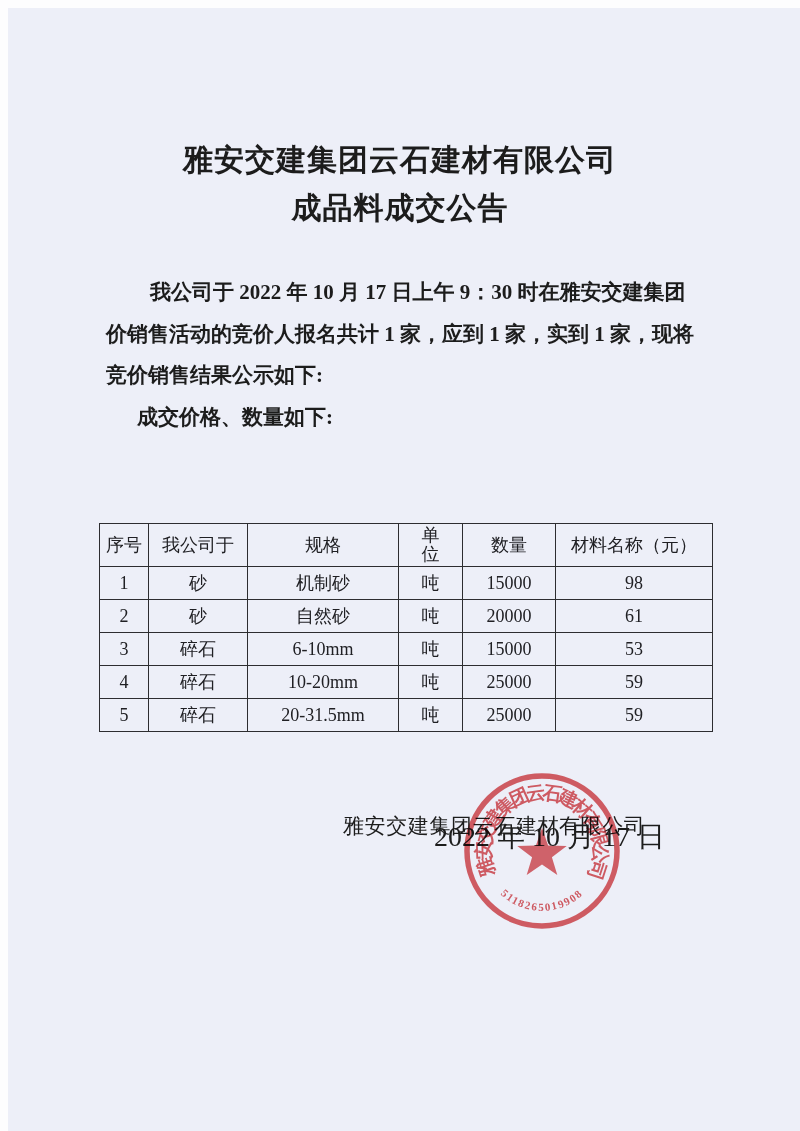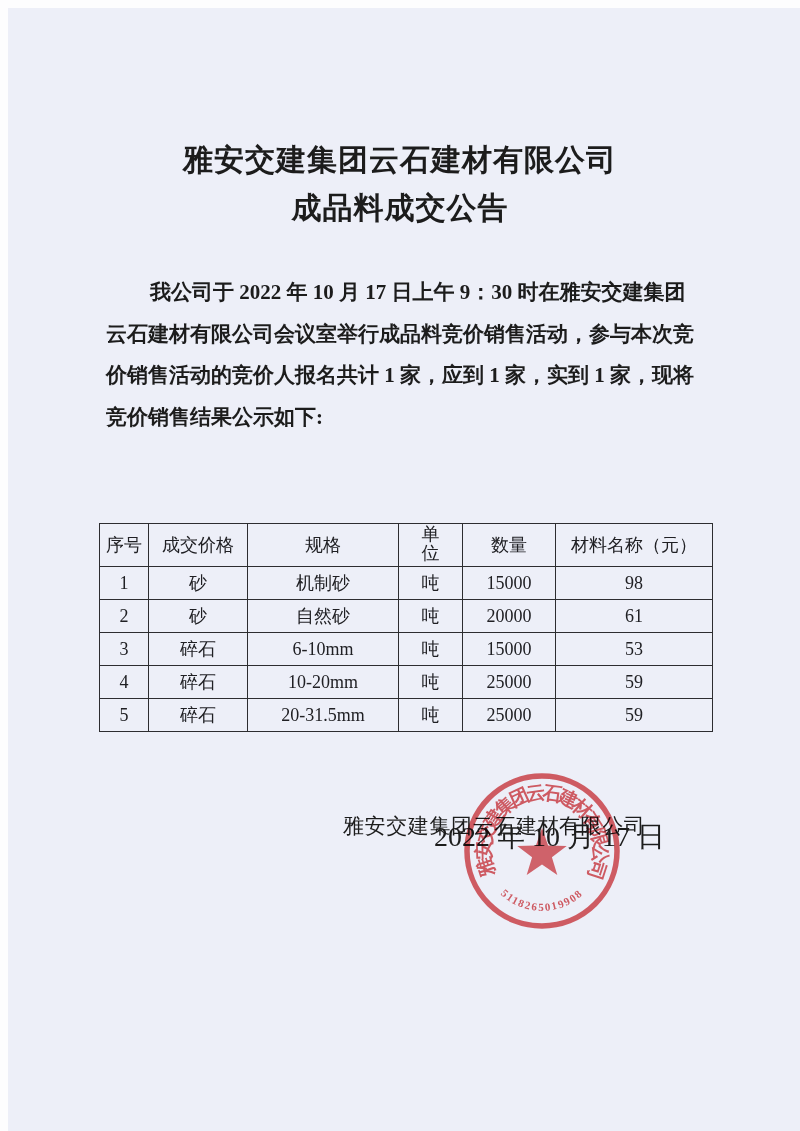--- a/index.html
+++ b/index.html
@@ -36,21 +36,21 @@
     font-size:18px;
   }
   table.deal th, table.deal td{
     border:1.6px solid #2d2d30;
     text-align:center;vertical-align:middle;
     padding:0;font-weight:normal;
     color:#202024;
   }
   table.deal thead th{ height:42px; line-height:19px;}
   table.deal tbody td{ height:32px; }
-  .unit-wrap{ display:inline-block;width:1.1em;word-break:break-all;line-height:19px;font-family:Liberation Mono, monospace; }
+  .unit-wrap{ display:inline-block;width:1.1em;word-break:break-all;line-height:19px; }
 
   .sig-company{
     position:absolute;left:343px;top:812px;
     font-size:21px;letter-spacing:0.6px;white-space:nowrap;
   }
   .sig-date{
     position:absolute;left:434px;top:818px;
     font-size:28px;white-space:nowrap;
   }
 
@@ -72,38 +72,38 @@
   <div class="edge-top"></div>
   <div class="edge-left"></div>
 
   <div class="title-block">
     <div>雅安交建集团云石建材有限公司</div>
     <div>成品料成交公告</div>
   </div>
 
   <div class="body-block">
     <div class="line-indent2">我公司于 2022 年 10 月 17 日上午 9：30 时在雅安交建集团</div>
-    <div>云石建材有限公司会议室举行成品料竞价销售活动，参与本次竞</div>
     <div>价销售活动的竞价人报名共计 1 家，应到 1 家，实到 1 家，现将</div>
     <div>竞价销售结果公示如下:</div>
+    <div class="line-indent1">成交价格、数量如下:</div>
   </div>
 
   <table class="deal">
     <colgroup>
       <col style="width:49px">
         <col style="width:99px">
         <col style="width:151px">
       <col style="width:64px">
         <col style="width:93px">
         <col style="width:157px">
     </colgroup>
     <thead>
       <tr>
         <th>序号</th>
-        <th>成交价格</th>
+        <th>我公司于</th>
         <th>规格</th>
         <th><span class="unit-wrap">单位</span></th>
         <th>数量</th>
         <th>材料名称（元）</th>
       </tr>
     </thead>
     <tbody>
         <tr>
           <td>1</td>
           <td>砂</td>

